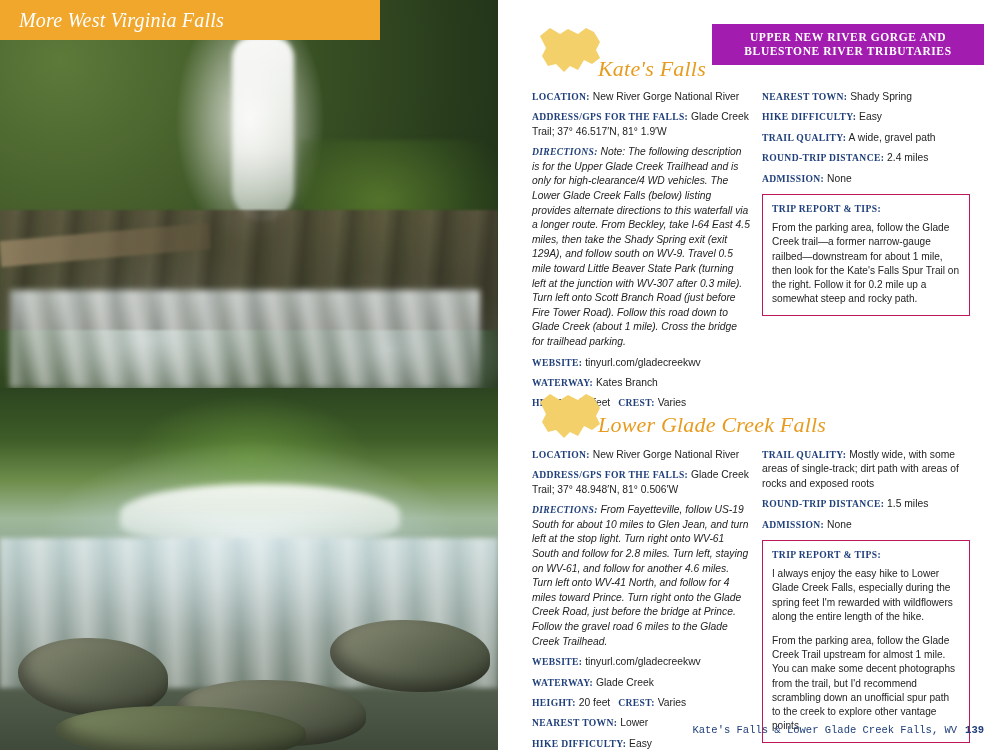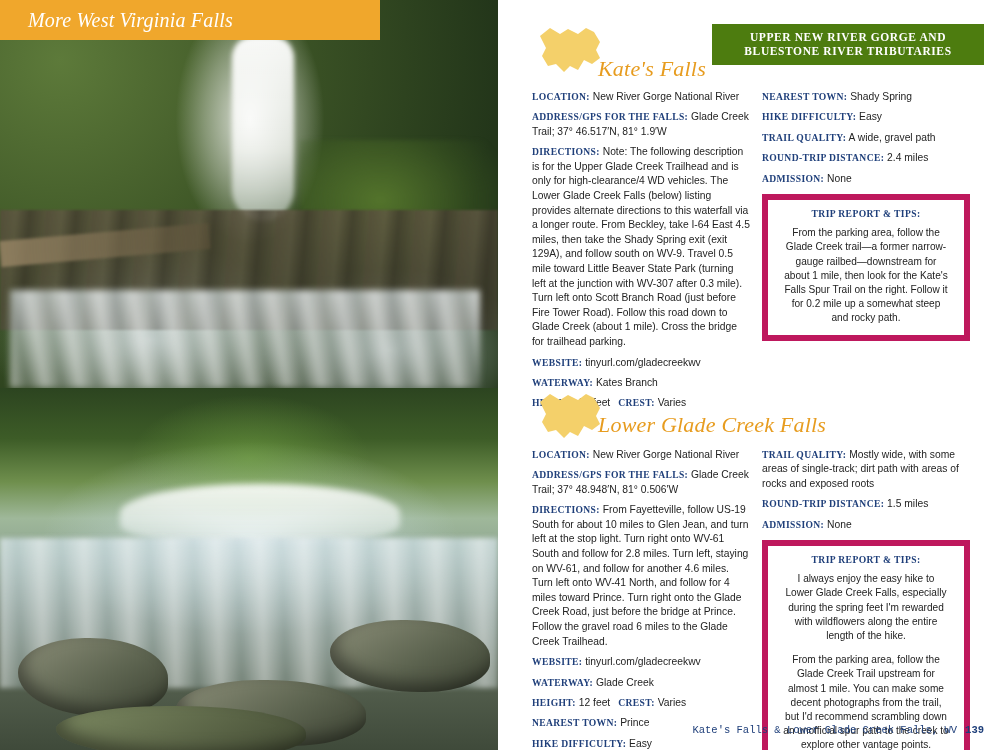--- a/index.html
+++ b/index.html
@@ -92,33 +92,33 @@
   .scene2 .b4 { left:56px; top:318px; width:250px; height:52px; background:linear-gradient(150deg,#7d8a62,#424a33); }
 
   
   .banner {
     position:absolute; left:0; top:0; width:380px; height:40px;
     background:#f0a72c;
     display:flex; align-items:center;
   }
   .banner-text {
     color:#ffffff; font-family:"Liberation Serif", serif; font-style:italic;
-    font-size:20px; padding-left:28px; letter-spacing:0.2px;
+    font-size:20px; padding-left:19px; letter-spacing:0.2px;
   }
 
   
   .right-col {
     position:absolute; left:498px; top:0; width:502px; height:750px;
     background:#ffffff;
   }
   .gutter-rule { position:absolute; left:500px; top:0; width:1px; height:750px; background:#e2e2e2; }
 
   .header-tag {
     position:absolute; right:16px; top:24px; width:272px;
-    background:#4d7c0f; color:#ffffff;
+    background:#a21caf; color:#ffffff;
     font-family:"Liberation Serif", serif; font-weight:bold;
     font-size:11.5px; line-height:14px; letter-spacing:0.6px;
     text-align:center; padding:6px 8px 7px;
   }
 
   
   .wv-map { position:absolute; }
   .wv-map svg { display:block; }
 
   .title {
@@ -130,26 +130,26 @@
   .colA, .colB { position:absolute; }
   .colA { width:218px; }
   .colB { width:208px; }
 
   .fld { font-size:10.3px; line-height:14.4px; color:#2a2a2a; margin-bottom:6px; text-align:left; }
   .fld .lbl {
     color:#1f3f7a; font-family:"Liberation Serif", serif; font-weight:bold;
     font-size:9.6px; letter-spacing:0.35px;
   }
   .fld .val { color:#232323; }
-  .fld.para { line-height:14.6px; }
+  .fld.para { line-height:14.6px;font-style:italic; }
   .inline-sep { display:inline-block; width:8px; }
 
   .tipbox {
-    border:6px solid #be185d; padding:7px 15px 9px;
-    font-size:10.1px; line-height:14.2px; color:#232323;text-align:center;
+    border:1px solid #be185d; padding:7px 9px 9px;
+    font-size:10.1px; line-height:14.2px; color:#232323;
   }
   .tip-head {
     color:#1f3f7a; font-family:"Liberation Serif", serif; font-weight:bold;
     font-size:9.6px; letter-spacing:0.4px; margin-bottom:5px;
   }
   .tipbox p { margin:0 0 10px; }
   .tipbox p:last-child { margin-bottom:0; }
 
   .footer {
     position:absolute; right:16px; bottom:14px;
@@ -284,26 +284,26 @@
       <div class="fld">
         <span class="lbl">WEBSITE:</span>
         <span class="val">tinyurl.com/gladecreekwv</span>
       </div>
       <div class="fld">
         <span class="lbl">WATERWAY:</span>
         <span class="val">Glade Creek</span>
       </div>
       <div class="fld">
         <span class="lbl">HEIGHT:</span>
-        <span class="val">12 feet</span><span class="inline-sep"></span><span class="lbl">CREST:</span>
+        <span class="val">20 feet</span><span class="inline-sep"></span><span class="lbl">CREST:</span>
         <span class="val">Varies</span>
       </div>
       <div class="fld">
         <span class="lbl">NEAREST TOWN:</span>
-        <span class="val">Prince</span>
+        <span class="val">Lower</span>
       </div>
       <div class="fld">
         <span class="lbl">HIKE DIFFICULTY:</span>
         <span class="val">Easy</span>
       </div>
     </div>
 
     <div class="colB" style="left:264px; top:448px;">
       <div class="fld">
         <span class="lbl">TRAIL QUALITY:</span>

